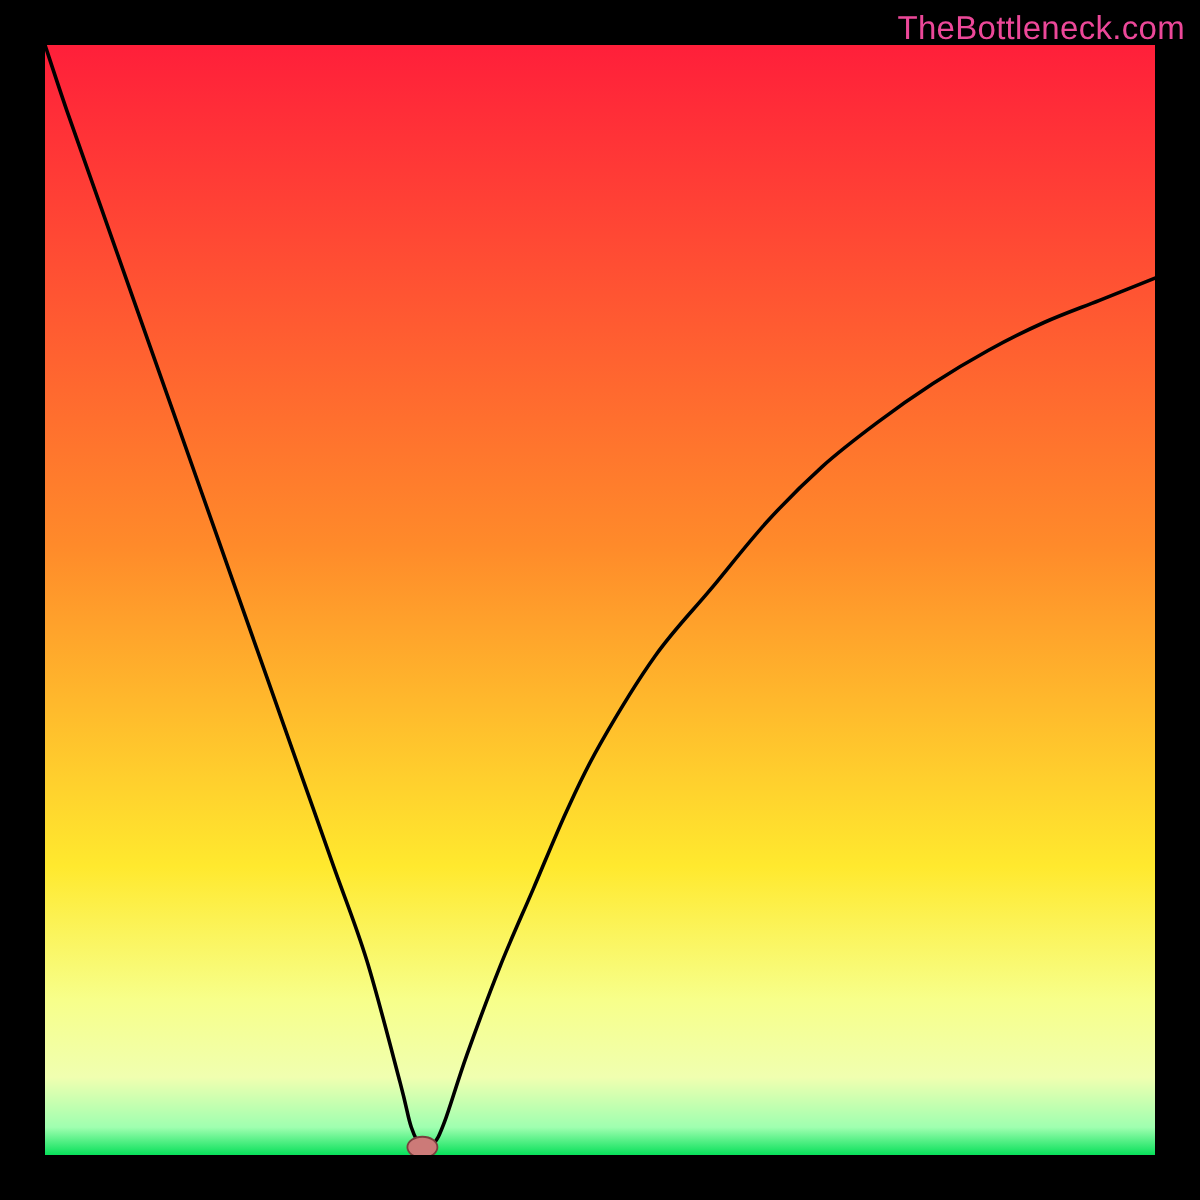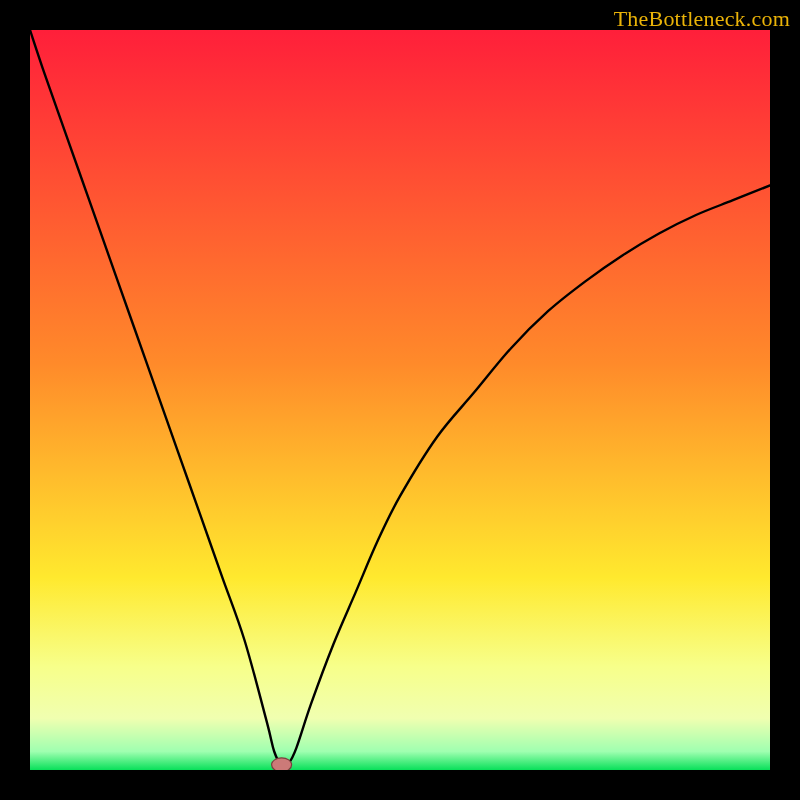--- a/index.html
+++ b/index.html
@@ -19,23 +19,22 @@
     width: 740px; height: 740px;
     overflow: hidden;
   }
 
   .attribution {
     position: absolute;
     top: 6px;
     right: 10px;
     font-size: 22px;
     font-weight: 500;
-    color: #eab308;
+    color: #ec4899;
     letter-spacing: 0.2px;
-    font-family: Liberation Serif, serif;
   }
 </style>
 </head>
 <body>
 
 <div class="frame">
 
   <div class="plot">
     <svg id="plot-svg" width="740" height="740" viewBox="0 0 740 740" preserveAspectRatio="none">
       <defs>

